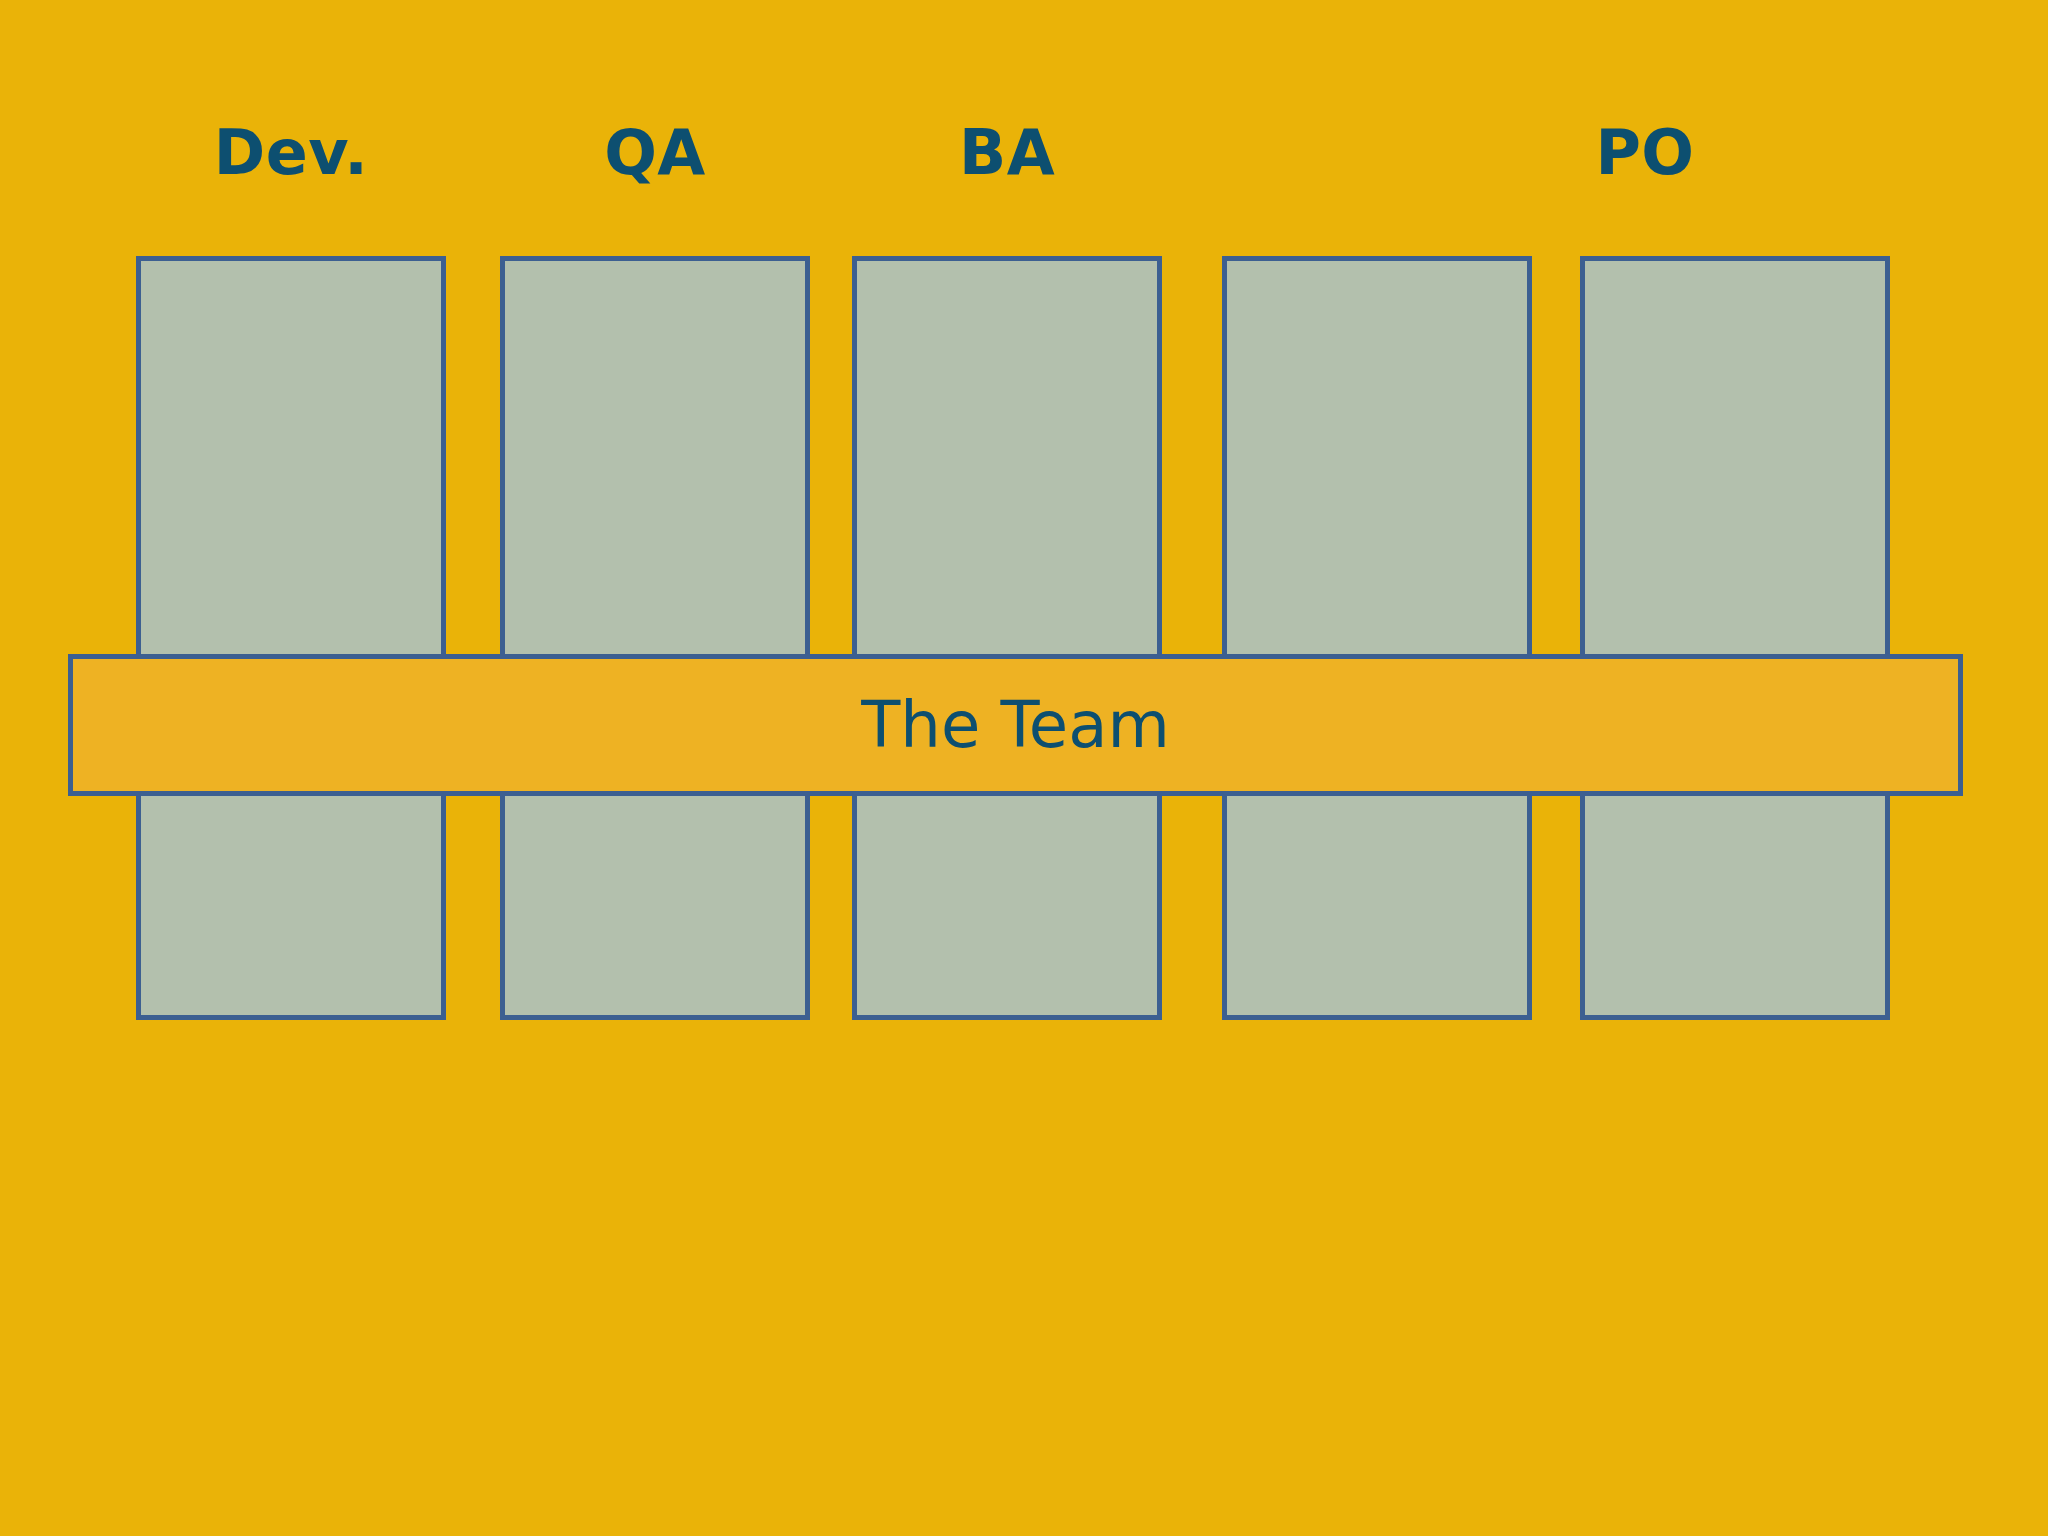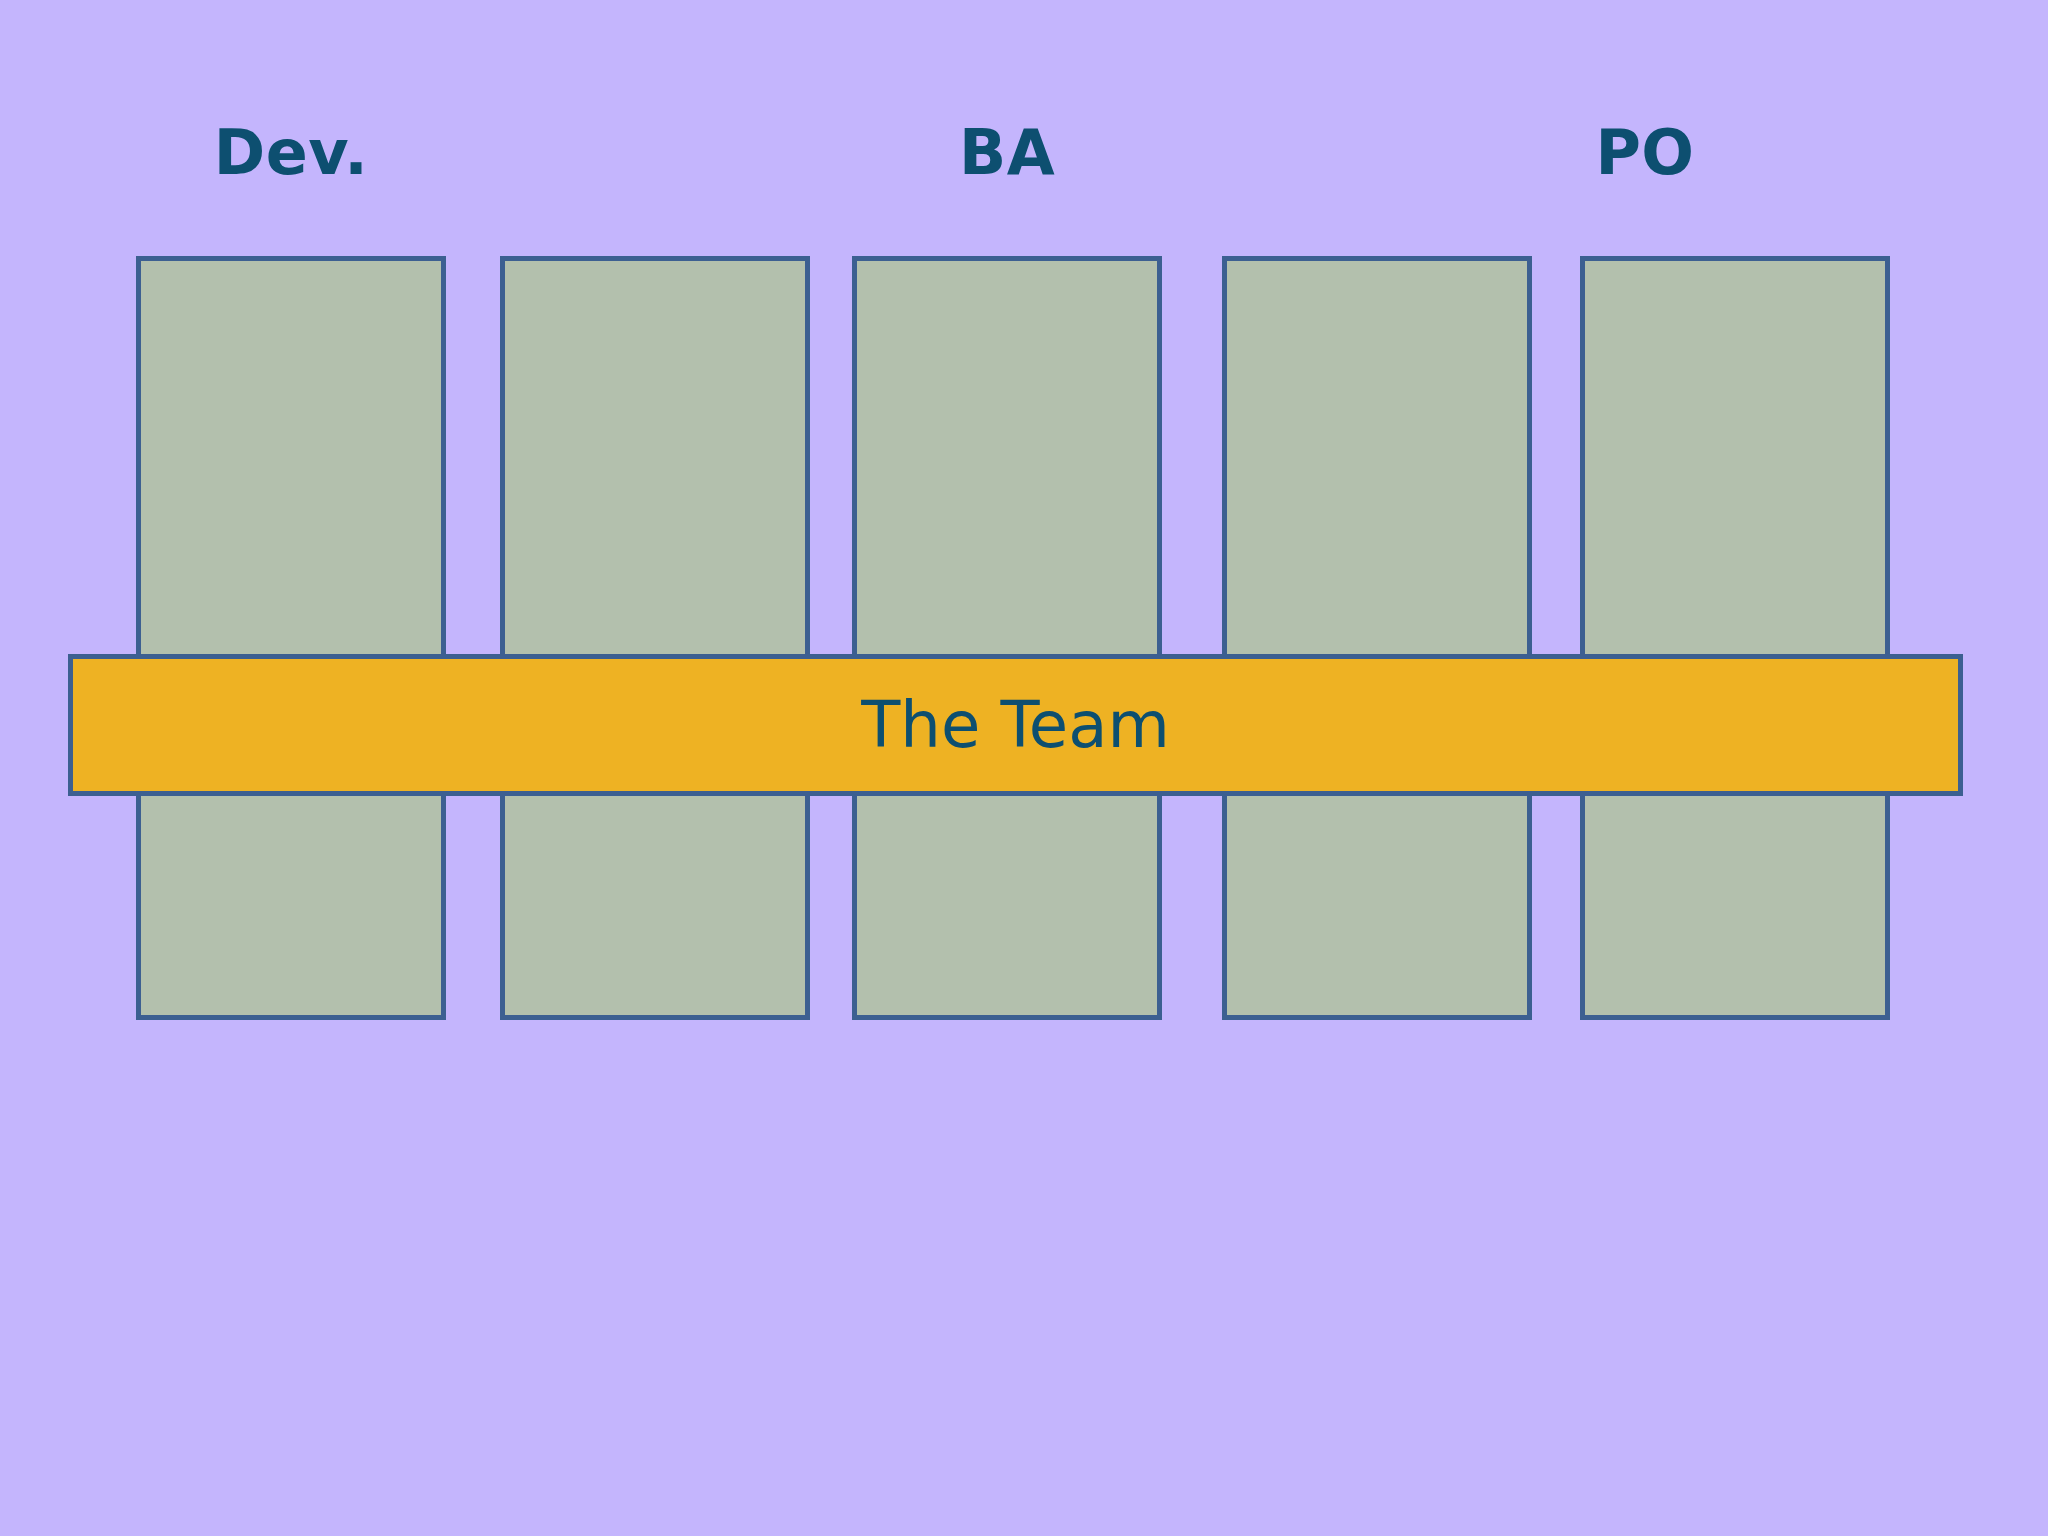--- a/index.html
+++ b/index.html
@@ -12,21 +12,21 @@
     height: 1536px;
     background: #ffffff;
     font-family: "DejaVu Sans", "Liberation Sans", sans-serif;
     overflow: hidden;
   }
 
   #canvas {
     position: relative;
     width: 2048px;
     height: 1536px;
-    background: #c4b5fd;
+    background: #eab308;
   }
 
   
   .col-label {
     position: absolute;
     top: 110px;
     height: 86px;
     line-height: 86px;
     text-align: center;
     font-size: 62px;
@@ -76,20 +76,21 @@
 
 <div id="canvas">
 
   <div class="pillar" style="left:136px; width:310px;"></div>
   <div class="pillar" style="left:500px; width:310px;"></div>
   <div class="pillar" style="left:852px; width:310px;"></div>
   <div class="pillar" style="left:1222px; width:310px;"></div>
   <div class="pillar" style="left:1580px; width:310px;"></div>
 
   <div class="col-label" style="left:136px; width:310px;">Dev.</div>
+  <div class="col-label" style="left:500px; width:310px;">QA</div>
   <div class="col-label" style="left:852px; width:310px;">BA</div>
   <div class="col-label" style="left:1490px; width:310px;">PO</div>
 
   <div id="team-banner">
     <span id="team-banner-label">The Team</span>
   </div>
 
 </div>
 
 </body></html>

